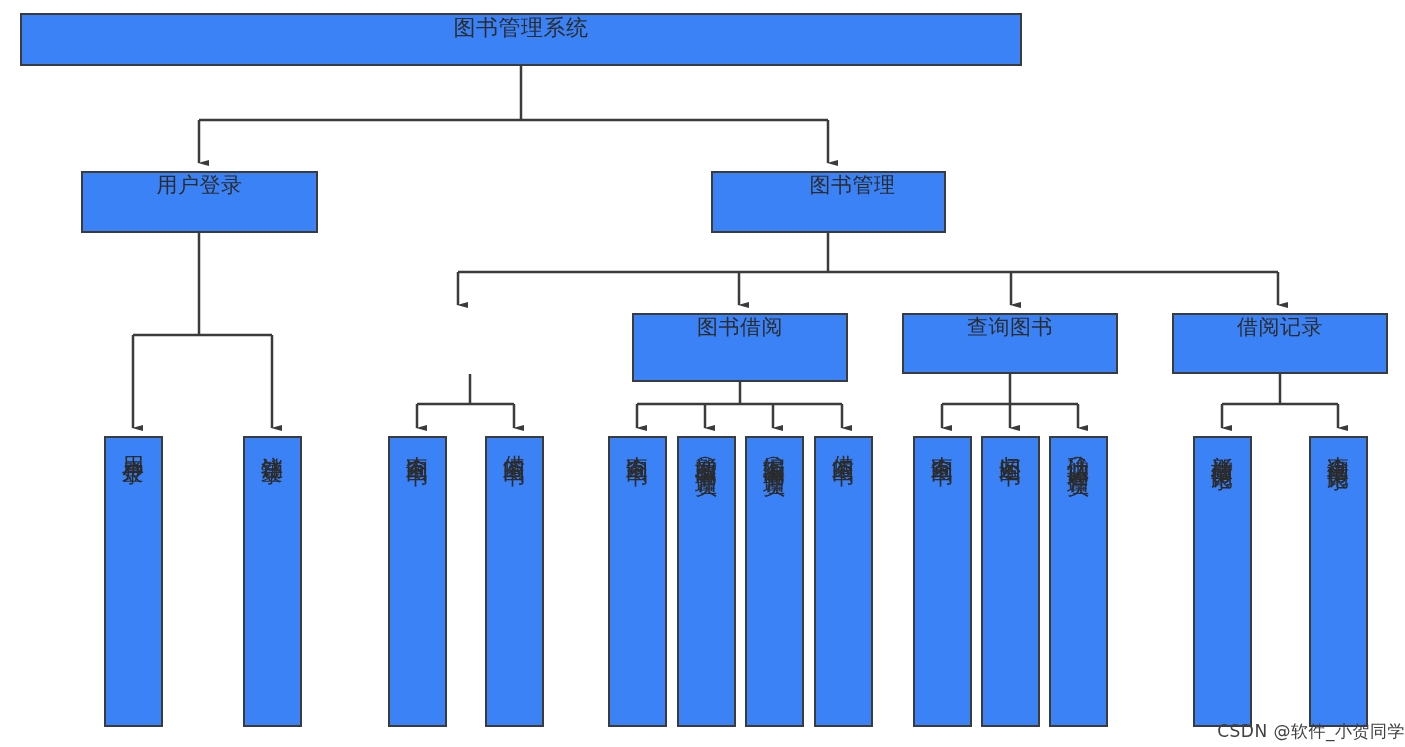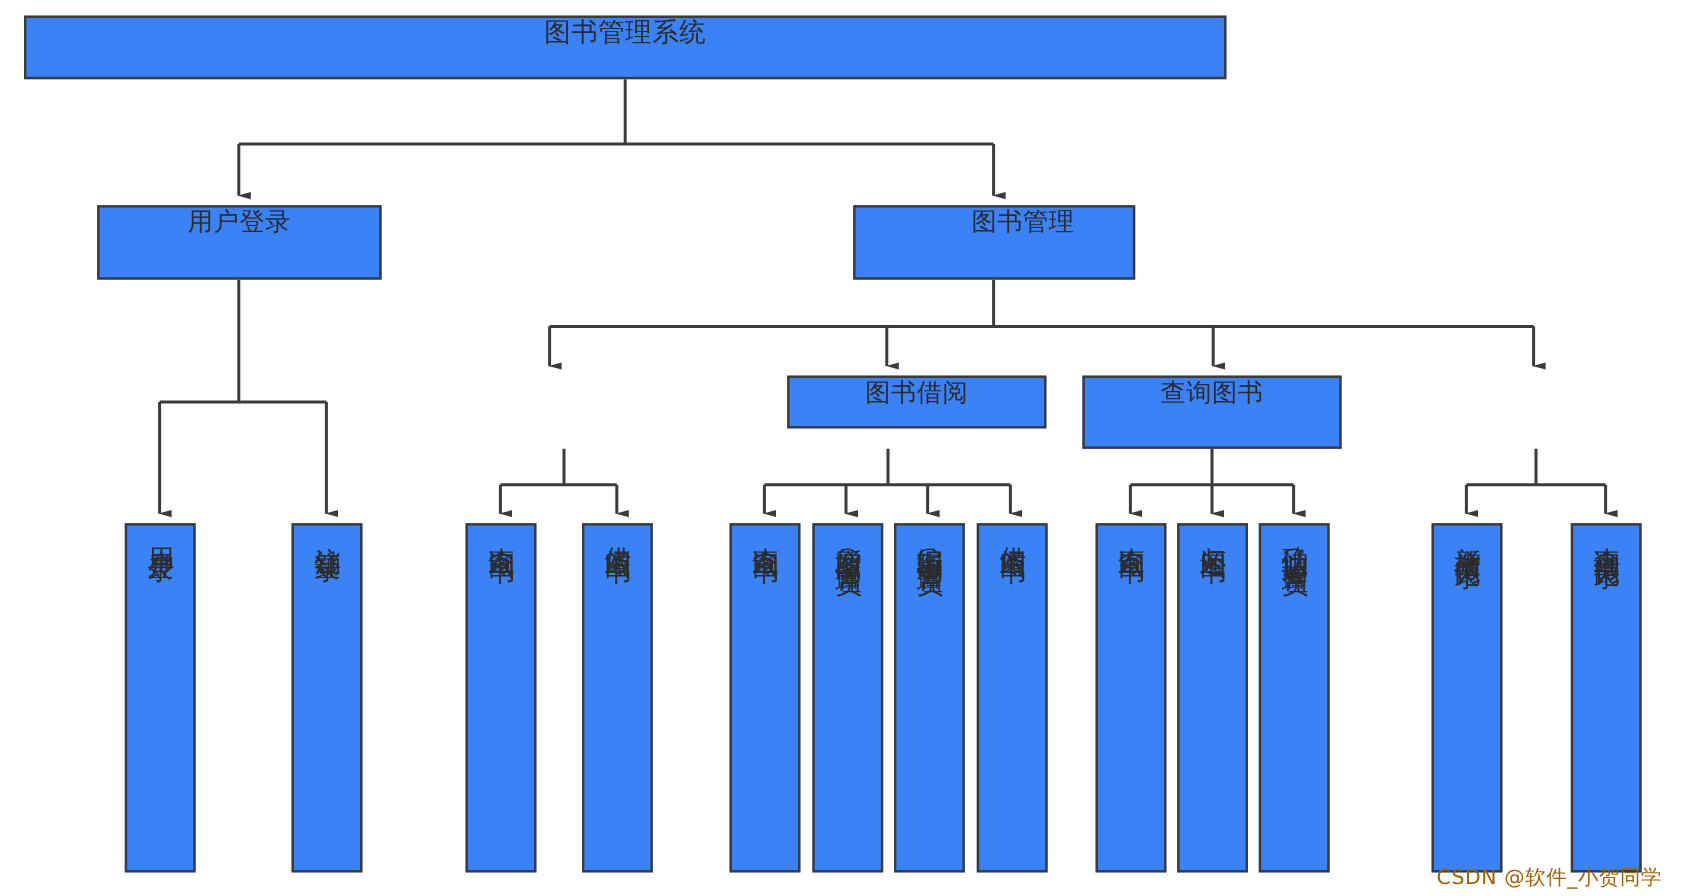--- a/index.html
+++ b/index.html
@@ -51,24 +51,24 @@
     letter-spacing: 3px;
     line-height: 1.05;
     white-space: normal;
     max-height: 100%;
   }
   .node.root .label {
     font-size: 22px;
   }
   #watermark {
     position: absolute;
-    right: 20px;
+    right: 0;
     bottom: 4px;
     font-size: 17px;
-    color: #a16207;
+    color: #404040;
     letter-spacing: 0.5px;
     z-index: 5;
     white-space: nowrap;
   }
 </style>
 </head>
 <body>
 
 <div id="canvas">
 
@@ -126,25 +126,28 @@
     <span class="label">图书管理系统</span>
   </div>
 
   <div class="node" style="left:81px; top:171px; width:237px; height:62px;">
     <span class="label">用户登录</span>
   </div>
   <div class="node" style="left:711px; top:171px; width:235px; height:62px;padding-left:48px;">
     <span class="label">图书管理</span>
   </div>
 
-  <div class="node" style="left:656px; top:313px; width:216px; height:44px;">
+  <div class="node" style="left:632px; top:313px; width:216px; height:69px;">
     <span class="label">图书借阅</span>
   </div>
   <div class="node" style="left:902px; top:313px; width:216px; height:61px;">
     <span class="label">查询图书</span>
+  </div>
+  <div class="node" style="left:1172px; top:313px; width:216px; height:61px;">
+    <span class="label">借阅记录</span>
   </div>
 
   <div class="node vertical" style="left:104px; top:436px; width:59px; height:291px;">
     <span class="label">用户登录</span>
   </div>
   <div class="node vertical" style="left:243px; top:436px; width:59px; height:291px;">
     <span class="label">注销登录</span>
   </div>
 
   <div class="node vertical" style="left:388px; top:436px; width:59px; height:291px;">

